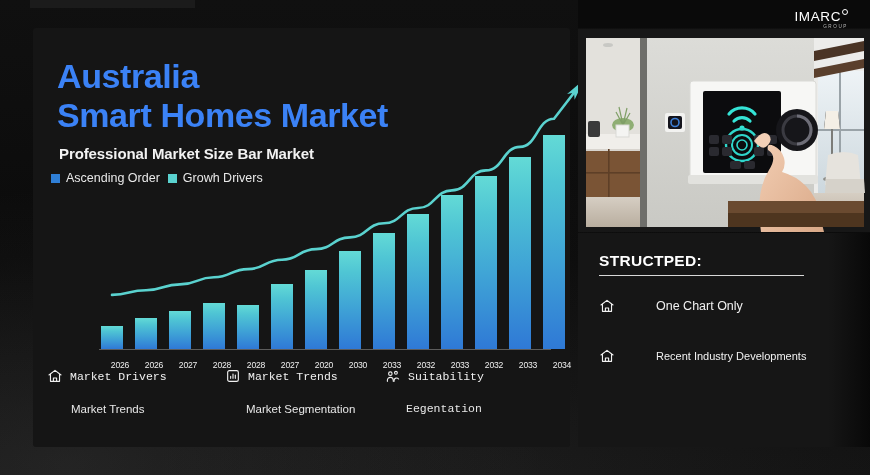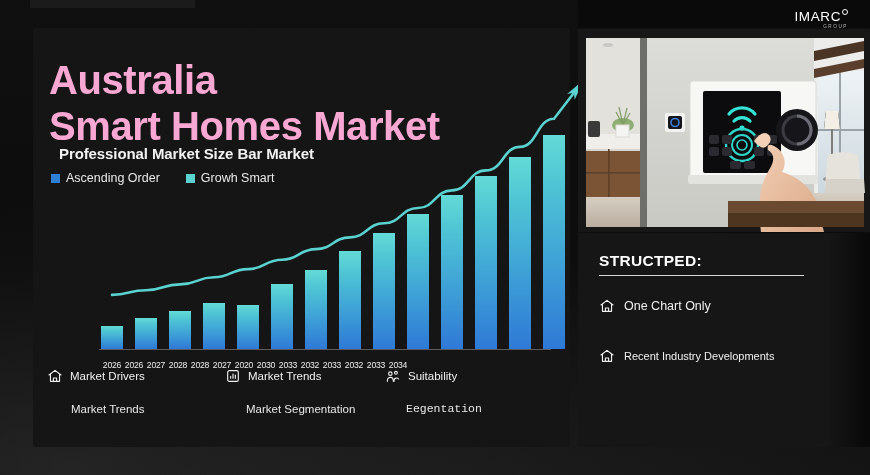--- a/index.html
+++ b/index.html
@@ -56,35 +56,35 @@
 
   
   .card{
     position:absolute; left:33px; top:28px;
     width:537px; height:419px;
     background:#151515;
     border-radius:3px;
   }
 
   .title{
-    position:absolute; left:16px; top:29px;
-    color:#f9a8d4; font-weight:bold;
-    font-size:40px; line-height:1.16;
+    position:absolute; left:24px; top:29px;
+    color:#3b82f6; font-weight:bold;
+    font-size:34px; line-height:1.16;
     letter-spacing:-.4px;
   }
   .subtitle{
     position:absolute; left:26px; top:117px;
     color:#f2f2f2; font-weight:bold; font-size:15px;
     letter-spacing:-.1px;
   }
 
   
   .legend{
     position:absolute; left:18px; top:143px;
-    display:flex; align-items:center; gap:26px;
+    display:flex; align-items:center; gap:8px;
   }
   .legend-item{ display:flex; align-items:center; gap:6px; }
   .legend-swatch{ width:9px; height:9px; display:block; }
   .legend-label{ color:#e9e9e9; font-size:12.5px; }
 
   
   .chart{
     position:absolute; left:18px; top:60px;
     width:500px; height:290px;
   }
@@ -102,34 +102,34 @@
   }
   .trend{
     position:absolute; left:0; bottom:0; width:100%; height:100%;
     overflow:visible; pointer-events:none;
   }
   .axis-line{
     position:absolute; left:48px; bottom:28px; width:452px; height:1px;
     background:#5c5c5c;
   }
   .ticks{
-    position:absolute; left:50px; bottom:8px; width:448px;
-    display:flex; 
+    position:absolute; left:58px; bottom:8px; width:448px;
+    display:flex; gap:12px;
   }
   .tick{
     width:22px; flex:0 0 22px; text-align:center;
     color:#efefef; font-size:8.6px; letter-spacing:-.2px;
   }
 
   
   .features{
     position:absolute; left:14px; top:340px; width:505px;
   }
   .feat-row{ display:flex; }
-  .feat{ display:flex; align-items:center; gap:7px; }
+  .feat{ display:flex; align-items:center; gap:7px;font-family:Liberation Mono, monospace; }
   .feat-1{ width:178px; }
   .feat-2{ width:160px; }
   .feat-3{ width:150px; }
   .feat-label{ color:#f0f0f0; font-size:11.5px; }
   .sub-row{ display:flex; margin-top:15px; }
   .sub-1{ width:178px; padding-left:24px; }
   .sub-2{ width:160px; padding-left:21px; }
   .sub-3{ width:150px; padding-left:21px;font-family:Liberation Mono, monospace; }
   .sub-label{ color:#e7e7e7; font-size:11.5px; }
   .ico{ width:16px; height:16px; display:block; flex:0 0 16px; }
@@ -156,21 +156,21 @@
   .rpanel-rule{
     position:absolute; left:21px; top:42px; width:205px; height:1px;
     background:#d8d8d8;
   }
   .ritem{
     position:absolute; left:21px;
     display:flex; align-items:center; gap:9px;
   }
   .ritem-1{ top:65px; }
   .ritem-2{ top:115px; }
-  .ritem-label{ color:#f1f1f1; font-size:12.5px; }
+  .ritem-label{ color:#f1f1f1; font-size:12.5px;margin-left:32px; }
   .ritem-label.small{ font-size:11px; }
   .rpanel-fade{
     position:absolute; right:0; top:0; width:42px; height:100%;
     background:linear-gradient(90deg, rgba(20,20,20,0) 0%, rgba(6,6,6,.85) 100%);
     pointer-events:none;
   }
 </style>
 </head>
 <body>
 
@@ -195,21 +195,21 @@
 
     <div class="subtitle">Professional Market Size Bar Market</div>
 
     <div class="legend">
       <div class="legend-item">
         <span class="legend-swatch" style="background:#2f7fd6"></span>
         <span class="legend-label">Ascending Order</span>
       </div>
       <div class="legend-item">
         <span class="legend-swatch" style="background:#5ad2cf"></span>
-        <span class="legend-label">Growh Smart</span>
+        <span class="legend-label">Growh Drivers</span>
       </div>
     </div>
 
     <div class="chart">
       <div class="axis-line"></div>
       <div class="plot">
         <div class="bars" id="bars">
             <div class="bar" style="height: 10%;"></div>
             <div class="bar" style="height: 13.125%;"></div>
             <div class="bar" style="height: 16.25%;"></div>

